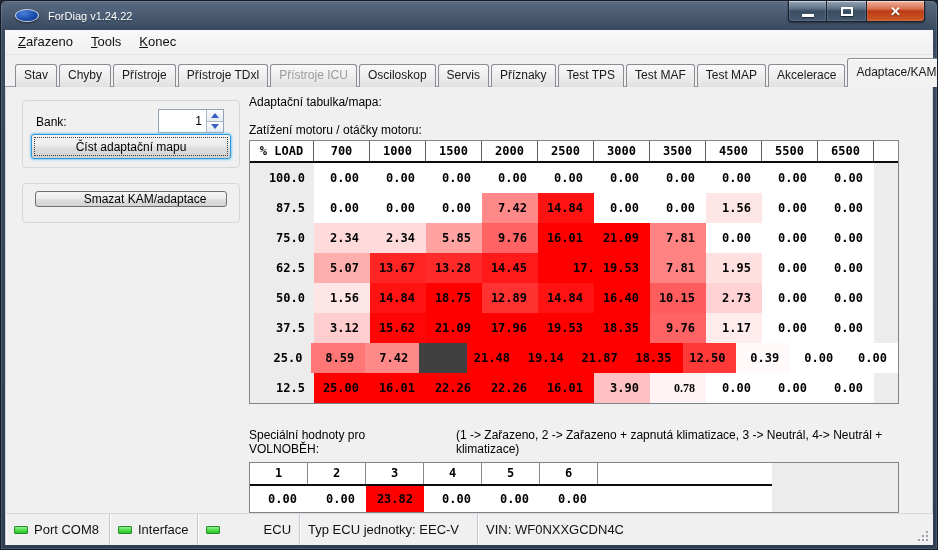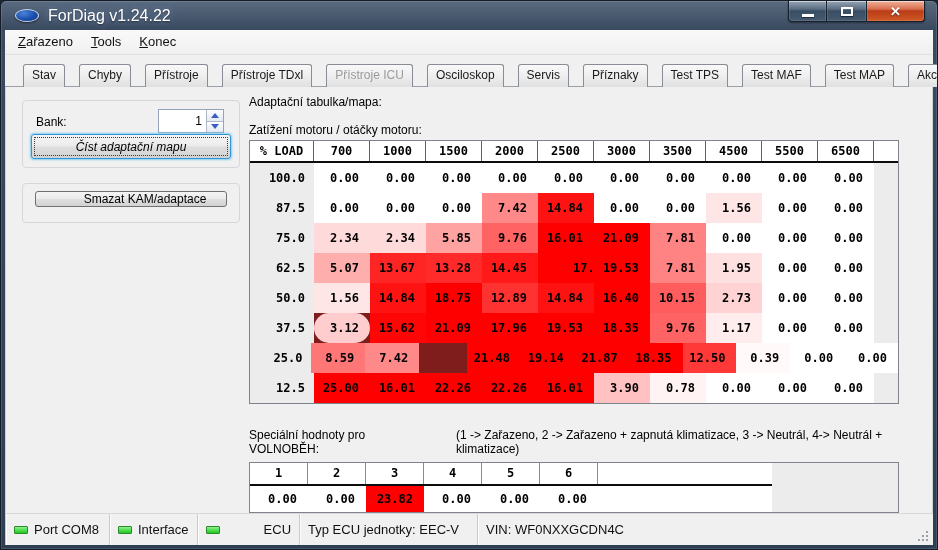--- a/index.html
+++ b/index.html
@@ -8,21 +8,21 @@
   
   .win { width:938px; height:550px; position:relative;
          background:linear-gradient(180deg,#5a6b80 0%,#3a4a60 28px,#2e3e53 100%);
          border:1px solid #141c28; border-radius:6px 6px 0 0; overflow:hidden;
          padding:0 4px 5px 4px; box-shadow:inset 0 0 0 1px rgba(255,255,255,.12); }
 
   .titlebar { height:29px; display:flex; align-items:center; padding-left:10px; position:relative; }
   .ford-logo { width:24px; height:13px; border-radius:50%;
                background:radial-gradient(ellipse at 35% 30%, #4a82d8 0%, #1b4fae 55%, #0b3585 100%);
                border:1px solid #c7d4e6; box-shadow:0 1px 2px rgba(0,0,0,.5); margin-right:9px; }
-  .title { color:#fff; font-size:16px; text-shadow:0 0 6px rgba(120,150,190,.9), 0 1px 2px rgba(0,0,0,.7); }
+  .title { color:#fff; font-size:11px; text-shadow:0 0 6px rgba(120,150,190,.9), 0 1px 2px rgba(0,0,0,.7); }
 
   .winbtns { position:absolute; top:0; right:8px; display:flex; filter:drop-shadow(0 1px 1px rgba(0,0,0,.4)); }
   .wbtn { height:21px; border:1px solid #17212e; border-top:none; color:#fff;
           display:flex; align-items:center; justify-content:center; cursor:default;
           background:linear-gradient(180deg,#97a6b5 0%,#5b6e83 40%,#394d63 50%,#45596f 100%);
           box-shadow:inset 0 1px 0 rgba(255,255,255,.45), inset 0 0 0 1px rgba(255,255,255,.12); }
   .wbtn.min { width:39px; border-radius:0 0 0 4px; }
   .wbtn.max { width:39px; border-left:none; border-right:none; }
   .wbtn.close { width:59px; border-radius:0 0 4px 0;
           background:linear-gradient(180deg,#f0b29b 0%,#d8704f 40%,#bb3c16 50%,#cf5a25 100%); }
@@ -31,21 +31,21 @@
   .g-close { font-size:13px; font-weight:bold; text-shadow:0 1px 1px rgba(0,0,0,.5); }
 
   
   .client { background:#f0f0f0; height:483px; display:flex; flex-direction:column; }
 
   .menubar { height:26px; background:linear-gradient(#f9f9f9,#f0f0f0); border-bottom:1px solid #e2e2e2;
              display:flex; align-items:center; padding-left:4px; font-size:13px; color:#111; }
   .menu-item { padding:3px 9px; }
   .menu-item::first-letter { text-decoration:underline; }
 
-  .tabstrip { height:34px; display:flex; align-items:flex-end; padding-left:18px; position:relative;gap:12px; }
+  .tabstrip { height:34px; display:flex; align-items:flex-end; padding-left:10px; position:relative; }
   .tabstrip::after { content:""; position:absolute; left:0; right:0; bottom:0; height:1px; background:#9aa0aa; }
   .tab { height:23px; line-height:21px; padding:0 8px; font-size:12px; color:#1a1a1a; white-space:nowrap;
          background:linear-gradient(#f9f9f9,#ececec 60%,#e0e0e0); border:1px solid #888c94; border-bottom:none;
          border-radius:3px 3px 0 0; margin-right:2px; position:relative; z-index:1; }
   .tab.disabled { color:#9b9b9b; }
   .tab.active { height:29px; line-height:27px; background:#f2f2f2; z-index:3; box-shadow:inset 0 1px 0 #fff; }
 
   .content { flex:1; display:flex; border-left:1px solid #cdd1d8; border-right:1px solid #cdd1d8; }
 
   
@@ -64,29 +64,29 @@
   .spin.up { border-bottom:1px solid #aeb8c6; }
   .tri-up { width:0; height:0; border-left:4px solid transparent; border-right:4px solid transparent;
             border-bottom:5px solid #3c5dc4; }
   .tri-down { width:0; height:0; border-left:4px solid transparent; border-right:4px solid transparent;
             border-top:5px solid #3c5dc4; }
   .btn { font-family:"Liberation Sans",sans-serif; font-size:12px; color:#000;
          background:linear-gradient(#f4f4f4,#ececec 45%,#dedede 55%,#d2d2d2);
          border:1px solid #707070; border-radius:3px; }
   .btn.readmap { position:absolute; left:8px; right:8px; bottom:8px; height:25px;
          border:1px solid #2f96d8; box-shadow:0 0 2px 1px #86cdee;
-         outline:1px dotted #3a3a3a; outline-offset:-4px;font-style:italic; }
+         outline:1px dotted #3a3a3a; outline-offset:-4px; }
   .btn.clearkam { position:absolute; left:12px; right:12px; top:7px; height:16px;padding-left:28px; }
 
   
   .rightcol { flex:1; padding-top:8px; font-size:12px; color:#000; }
   .caption { font-size:12px; }
   .cap2 { margin-top:14px; }
 
-  .maptable { width:650px; border:1px solid #7f848c; margin-top:3px; background:#7f1d1d; }
+  .maptable { width:650px; border:1px solid #7f848c; margin-top:3px; background:#404040; }
   .mt-row { display:flex; height:30px; line-height:30px;
             font-family:"DejaVu Sans Mono",monospace; font-weight:bold; font-size:12px; }
   .mt-row.head { height:22px; line-height:20px; border-bottom:2px solid #0c0c0c; background:#fff; }
   .mt-corner, .mt-h { width:56px; text-align:center; border-right:1px solid #5c6068; }
   .mt-corner { width:64px; }
   .mt-hfill { flex:1; }
   .mt-label { width:64px; background:#ececec; text-align:right; padding-right:9px; }
   .mt-cell { width:56px; text-align:right; padding-right:11px; }
   .mt-fill { flex:1; background:#ececec; }
 
@@ -266,21 +266,21 @@
               <div class="mt-cell" style="background: rgb(255, 18, 18);">14.84</div>
               <div class="mt-cell" style="background: rgb(255, 0, 0);">16.40</div>
               <div class="mt-cell" style="background: rgb(255, 93, 93);">10.15</div>
               <div class="mt-cell" style="background: rgb(255, 211, 211);">2.73</div>
               <div class="mt-cell" style="background: rgb(255, 255, 255);">0.00</div>
               <div class="mt-cell" style="background: rgb(255, 255, 255);">0.00</div>
               <div class="mt-fill"></div>
             </div>
             <div class="mt-row">
               <div class="mt-label">37.5</div>
-              <div class="mt-cell" style="background: rgb(255, 205, 205); border-radius: 15px;">3.12</div>
+              <div class="mt-cell" style="background: rgb(255, 205, 205);">3.12</div>
               <div class="mt-cell" style="background: rgb(255, 6, 6);">15.62</div>
               <div class="mt-cell" style="background: rgb(255, 0, 0);">21.09</div>
               <div class="mt-cell" style="background: rgb(255, 0, 0);">17.96</div>
               <div class="mt-cell" style="background: rgb(255, 0, 0);">19.53</div>
               <div class="mt-cell" style="background: rgb(255, 0, 0);">18.35</div>
               <div class="mt-cell" style="background: rgb(255, 99, 99);">9.76</div>
               <div class="mt-cell" style="background: rgb(255, 236, 236);">1.17</div>
               <div class="mt-cell" style="background: rgb(255, 255, 255);">0.00</div>
               <div class="mt-cell" style="background: rgb(255, 255, 255);">0.00</div>
               <div class="mt-fill"></div>
@@ -300,21 +300,21 @@
               <div class="mt-fill"></div>
             </div>
             <div class="mt-row">
               <div class="mt-label">12.5</div>
               <div class="mt-cell" style="background: rgb(255, 0, 0);">25.00</div>
               <div class="mt-cell" style="background: rgb(255, 0, 0);">16.01</div>
               <div class="mt-cell" style="background: rgb(255, 0, 0);">22.26</div>
               <div class="mt-cell" style="background: rgb(255, 0, 0);">22.26</div>
               <div class="mt-cell" style="background: rgb(255, 0, 0);">16.01</div>
               <div class="mt-cell" style="background: rgb(255, 193, 193);">3.90</div>
-              <div class="mt-cell" style="background: rgb(255, 243, 243);">0.78</div>
+              <div class="mt-cell" style="background: rgb(255, 243, 243); font-family: Liberation Serif, serif;">0.78</div>
               <div class="mt-cell" style="background: rgb(255, 255, 255);">0.00</div>
               <div class="mt-cell" style="background: rgb(255, 255, 255);">0.00</div>
               <div class="mt-cell" style="background: rgb(255, 255, 255);">0.00</div>
               <div class="mt-fill"></div>
             </div>
           </div>
 
         <div class="idlerow">
           <span>Speciální hodnoty pro VOLNOBĚH:</span>
           <span class="idle-legend">(1 -&gt; Zařazeno, 2 -&gt; Zařazeno + zapnutá klimatizace, 3 -&gt; Neutrál, 4-&gt; Neutrál + klimatizace)</span>

